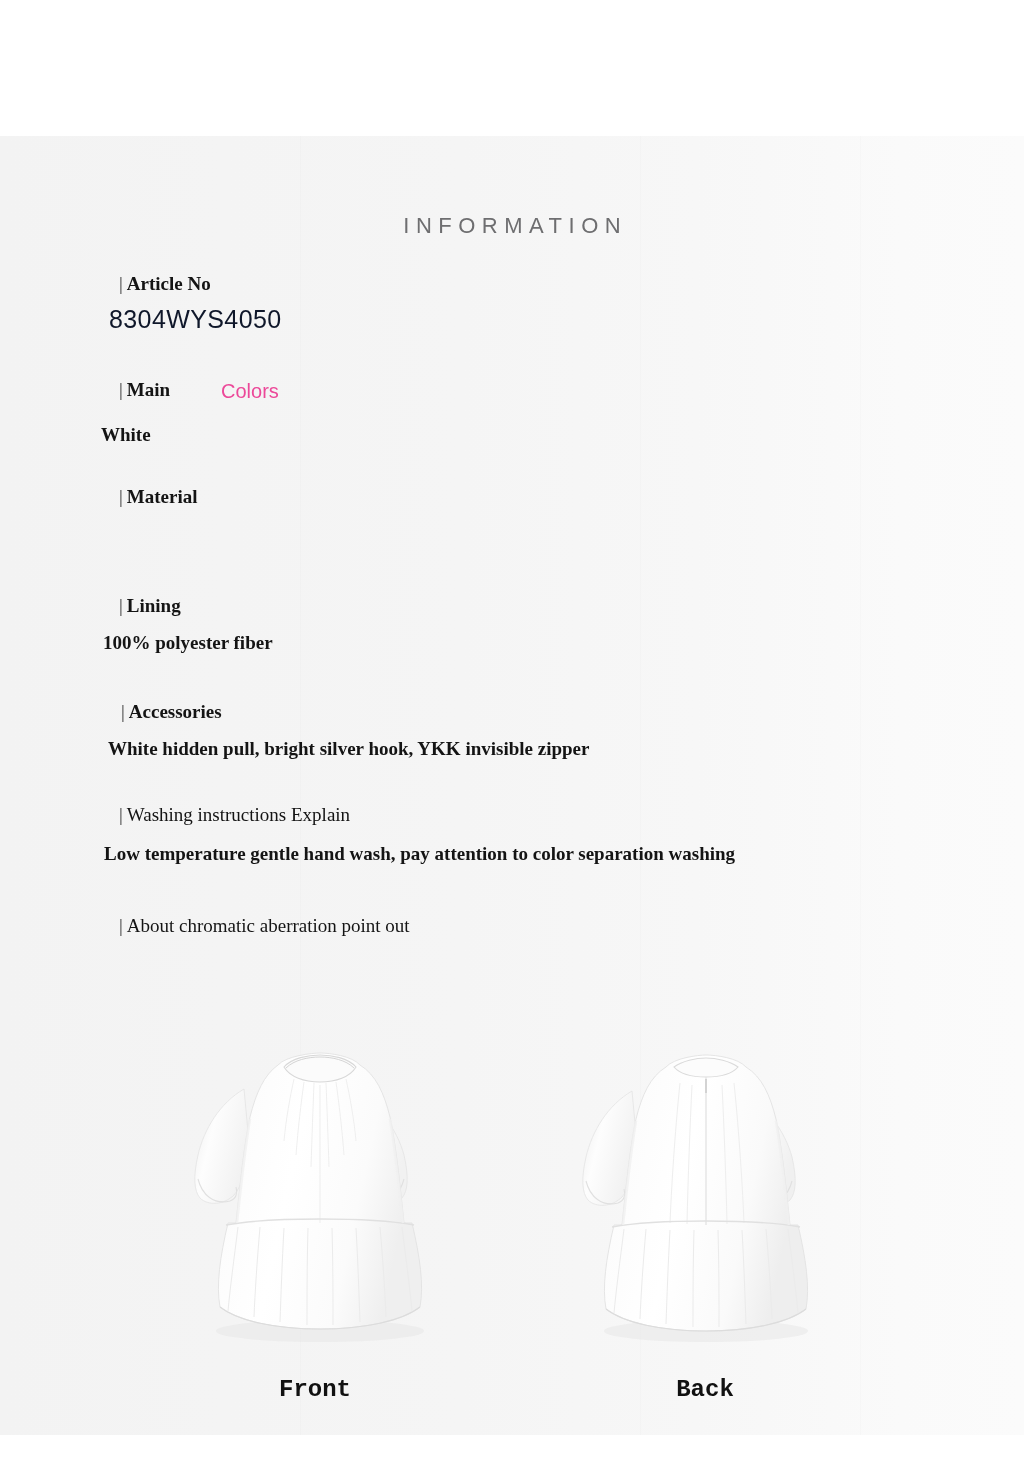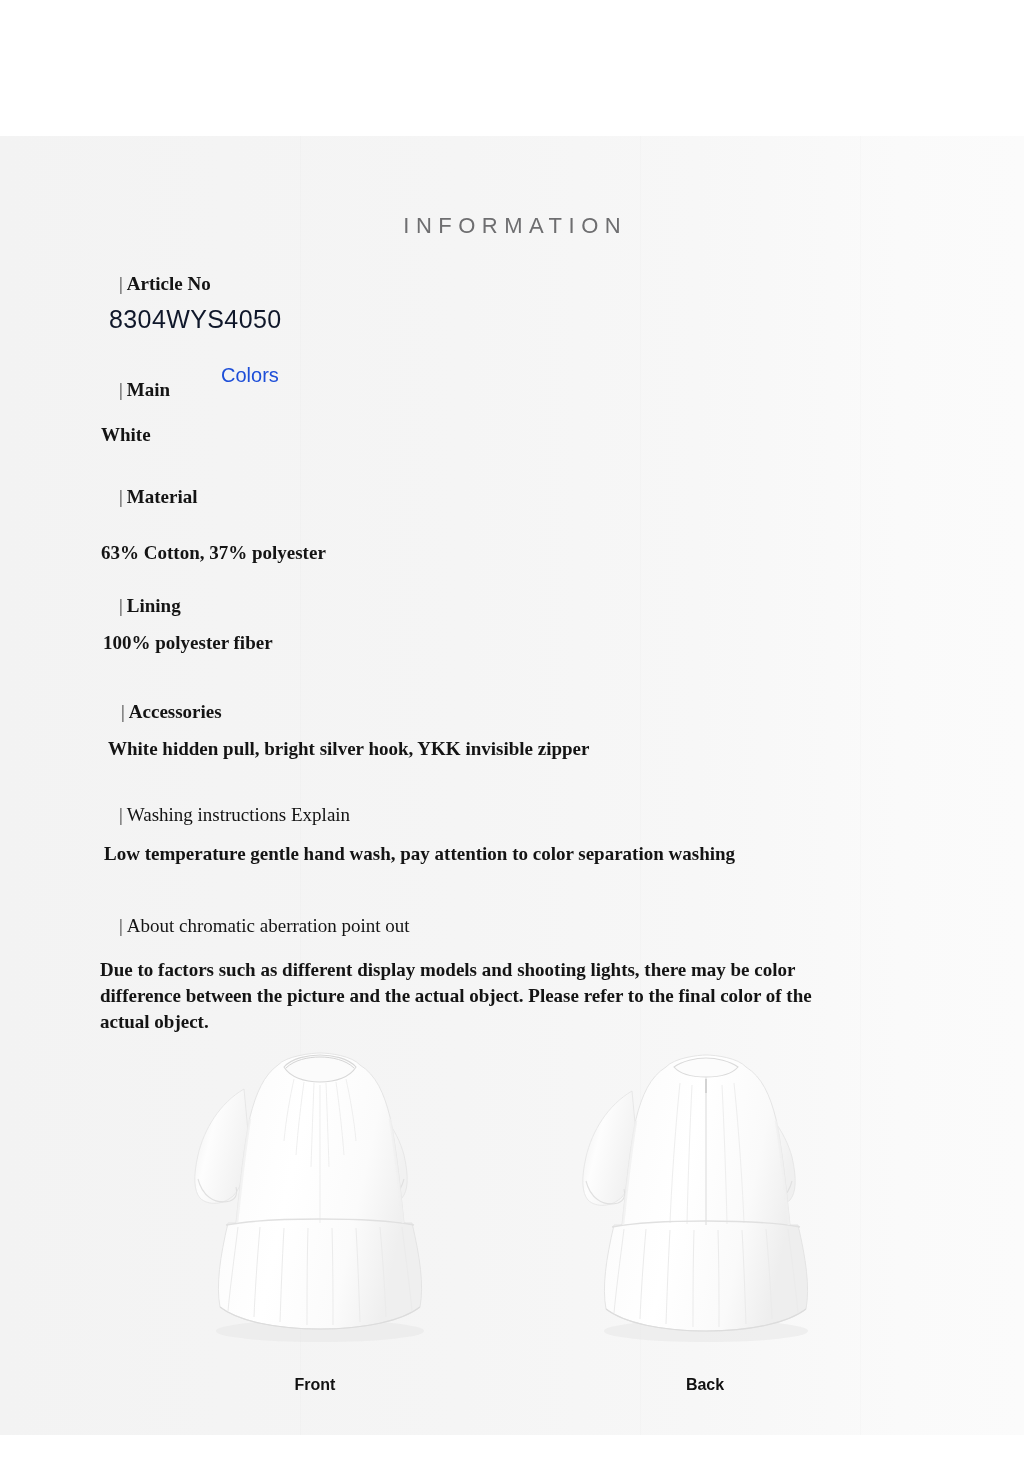--- a/index.html
+++ b/index.html
@@ -110,47 +110,47 @@
     font-size: 25px;
     font-weight: 300;
     letter-spacing: 0.4px;
     color: #0f172a;
   }
 
   
   #colors-word {
     position: absolute;
     left: 221px;
-    top: 364px;
+    top: 380px;
     font-family: "Liberation Sans", sans-serif;
     font-size: 20px;
     font-weight: 300;
-    color: #1d4ed8;
+    color: #ec4899;
   }
 
   #paragraph {
     position: absolute;
     left: 100px;
     top: 957px;
     width: 745px;
     font-family: "Liberation Serif", serif;
     font-size: 19px;
     font-weight: bold;
     color: #141414;
     line-height: 1.37;
   }
 
   
   .figure {
     position: absolute;
   }
   .caption {
     position: absolute;
-    font-family: Liberation Sans, sans-serif;
-    font-size: 16px;
+    font-family: Liberation Mono, monospace;
+    font-size: 24px;
     font-weight: bold;
     color: #111111;
     text-align: center;
   }
 </style>
 </head>
 <body>
 
 <div id="page">
 
@@ -175,21 +175,20 @@
     </div>
   </div>
   <div id="colors-word">Colors</div>
   <div class="value" style="position:absolute;left:101px;top:422px;">White</div>
 
   <div class="block" style="top:487px;">
     <div class="heading" style="margin-left:96px;">
       <span class="bar">|</span><span>Material</span>
     </div>
   </div>
-  <div class="value" style="position:absolute;left:101px;top:540px;">63% Cotton, 37% polyester</div>
 
   <div class="block" style="top:596px;">
     <div class="heading" style="margin-left:96px;">
       <span class="bar">|</span><span>Lining</span>
     </div>
   </div>
   <div class="value" style="position:absolute;left:103px;top:630px;">100% polyester fiber</div>
 
   <div class="block" style="top:702px;">
     <div class="heading" style="margin-left:98px;">
@@ -203,21 +202,20 @@
       <span class="bar">|</span><span>Washing instructions Explain</span>
     </div>
   </div>
   <div class="value" style="position:absolute;left:104px;top:841px;">Low temperature gentle hand wash, pay attention to color separation washing</div>
 
   <div class="block" style="top:916px;">
     <div class="heading light" style="margin-left:96px;">
       <span class="bar">|</span><span>About chromatic aberration point out</span>
     </div>
   </div>
-  <div id="paragraph">Due to factors such as different display models and shooting lights, there may be color difference between the picture and the actual object. Please refer to the final color of the actual object.</div>
 
   <div class="figure" style="left:180px;top:1045px;width:270px;height:300px;">
     <svg width="270" height="300" viewBox="0 0 270 300">
       <defs>
         <linearGradient id="clothF" x1="0" y1="0" x2="1" y2="0.3">
           <stop offset="0%" stop-color="#f2f2f2"></stop>
           <stop offset="18%" stop-color="#fcfcfc"></stop>
           <stop offset="45%" stop-color="#ffffff"></stop>
           <stop offset="78%" stop-color="#fbfbfb"></stop>
           <stop offset="100%" stop-color="#efefef"></stop>

